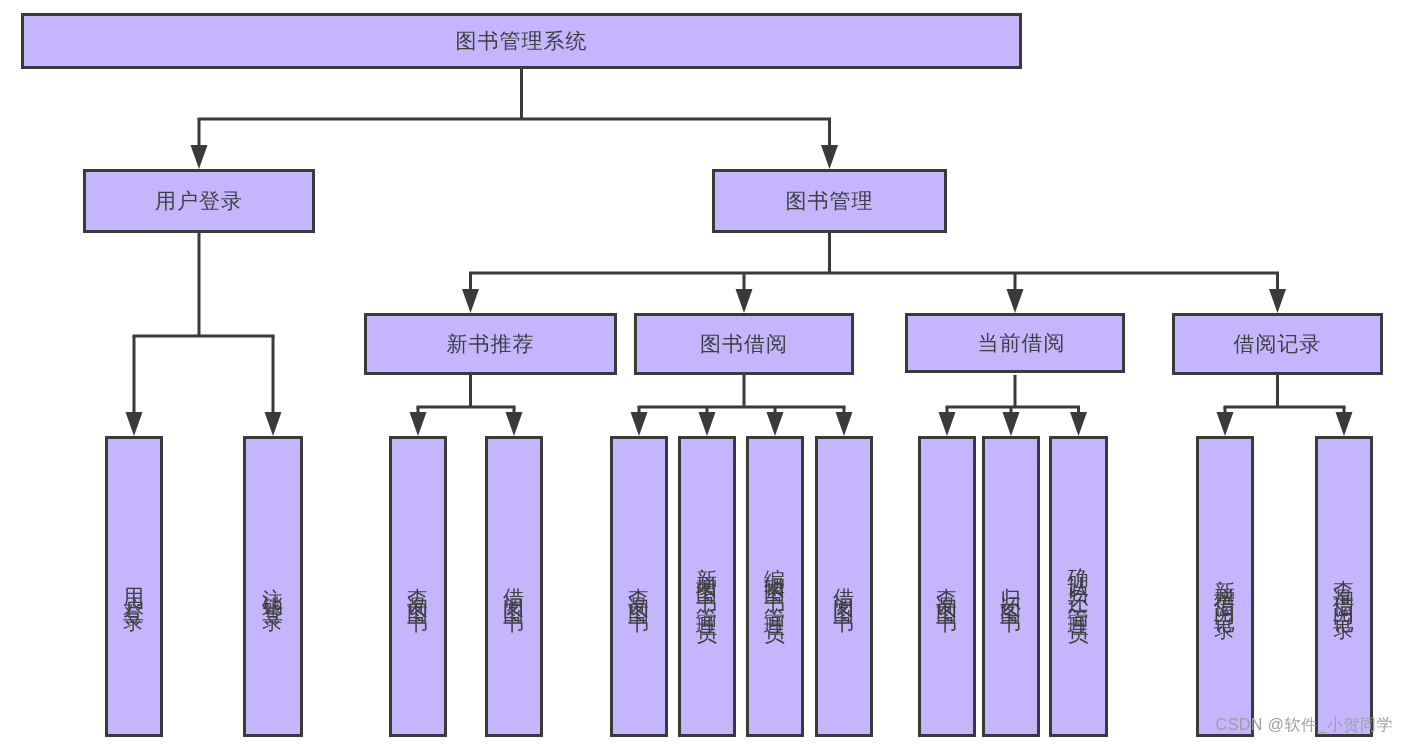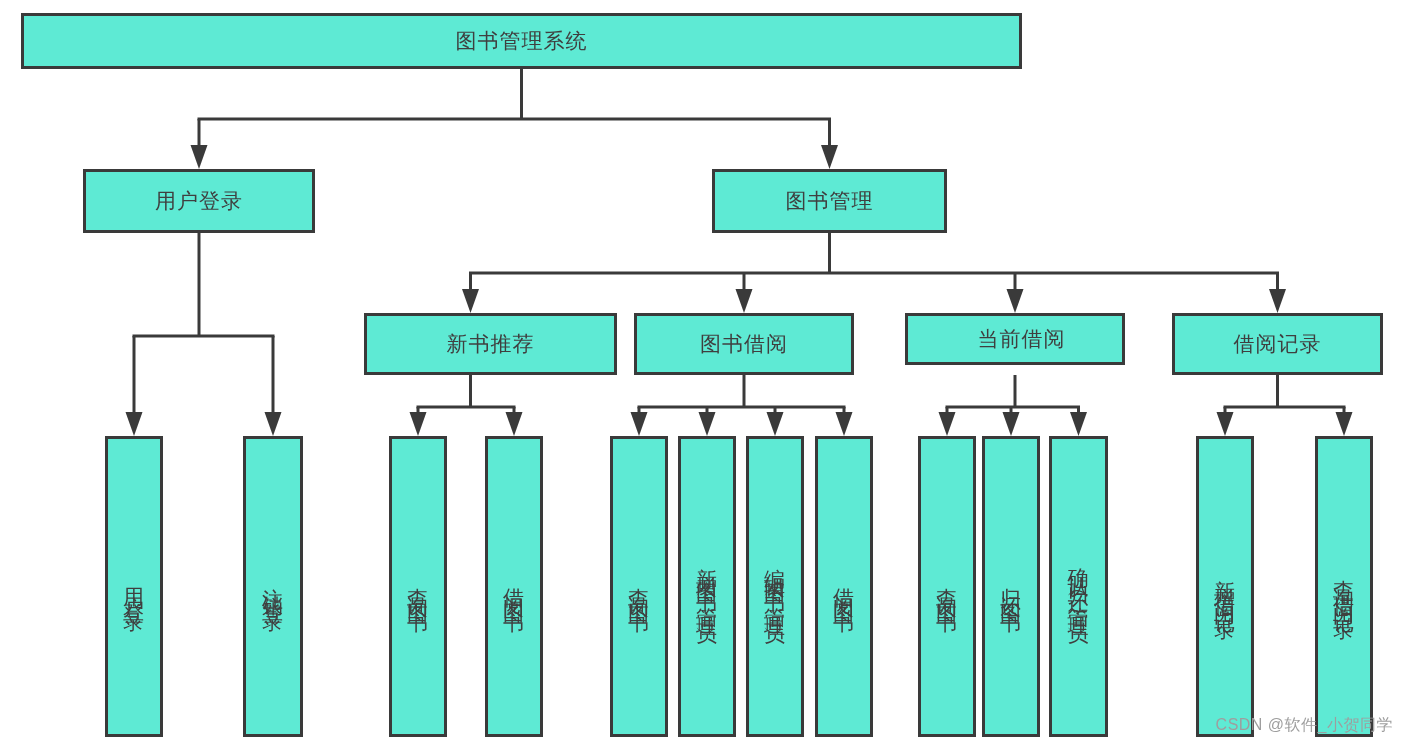--- a/index.html
+++ b/index.html
@@ -15,21 +15,21 @@
     width:1405px;height:747px;
     background:var(--bg);
     font-family:"Liberation Sans", sans-serif;
     overflow:hidden;
   }
   .connectors{position:absolute;left:0;top:0;width:1405px;height:747px;}
   .node{
     position:absolute;
     box-sizing:border-box;
     border:3px solid var(--border);
-    background:#5eead4;
+    background:#c4b5fd;
     color:var(--text);
     display:flex;
     align-items:center;
     justify-content:center;
     text-align:center;
   }
   .node-h{
     font-size:21px;
     letter-spacing:1px;
     white-space:nowrap;
@@ -112,21 +112,21 @@
       <polygon points="1335.5,412 1352.5,412 1344,436" fill="#3a3a3a"></polygon>
     </svg>
 
   <div class="node node-h" style="left:21px;top:13px;width:1001px;height:56px;">图书管理系统</div>
 
   <div class="node node-h" style="left:83px;top:169px;width:232px;height:64px;">用户登录</div>
   <div class="node node-h" style="left:712px;top:169px;width:235px;height:64px;">图书管理</div>
 
   <div class="node node-h" style="left:364px;top:313px;width:253px;height:62px;">新书推荐</div>
   <div class="node node-h" style="left:634px;top:313px;width:220px;height:62px;text-align:center;">图书借阅</div>
-  <div class="node node-h" style="left:905px;top:313px;width:220px;height:52px;padding-left:13px;">当前借阅</div>
+  <div class="node node-h" style="left:905px;top:313px;width:220px;height:60px;padding-left:13px;">当前借阅</div>
   <div class="node node-h" style="left:1172px;top:313px;width:211px;height:62px;">借阅记录</div>
 
   <div class="node node-v" style="left:105px;top:436px;width:58px;height:301px;">用户登录</div>
   <div class="node node-v" style="left:243px;top:436px;width:60px;height:301px;">注销登录</div>
 
   <div class="node node-v" style="left:389px;top:436px;width:58px;height:301px;">查询图书</div>
   <div class="node node-v" style="left:485px;top:436px;width:58px;height:301px;">借阅图书</div>
 
   <div class="node node-v" style="left:610px;top:436px;width:58px;height:301px;">查询图书</div>
   <div class="node node-v" style="left:678px;top:436px;width:58px;height:301px;">新增图书（管理员）</div>

